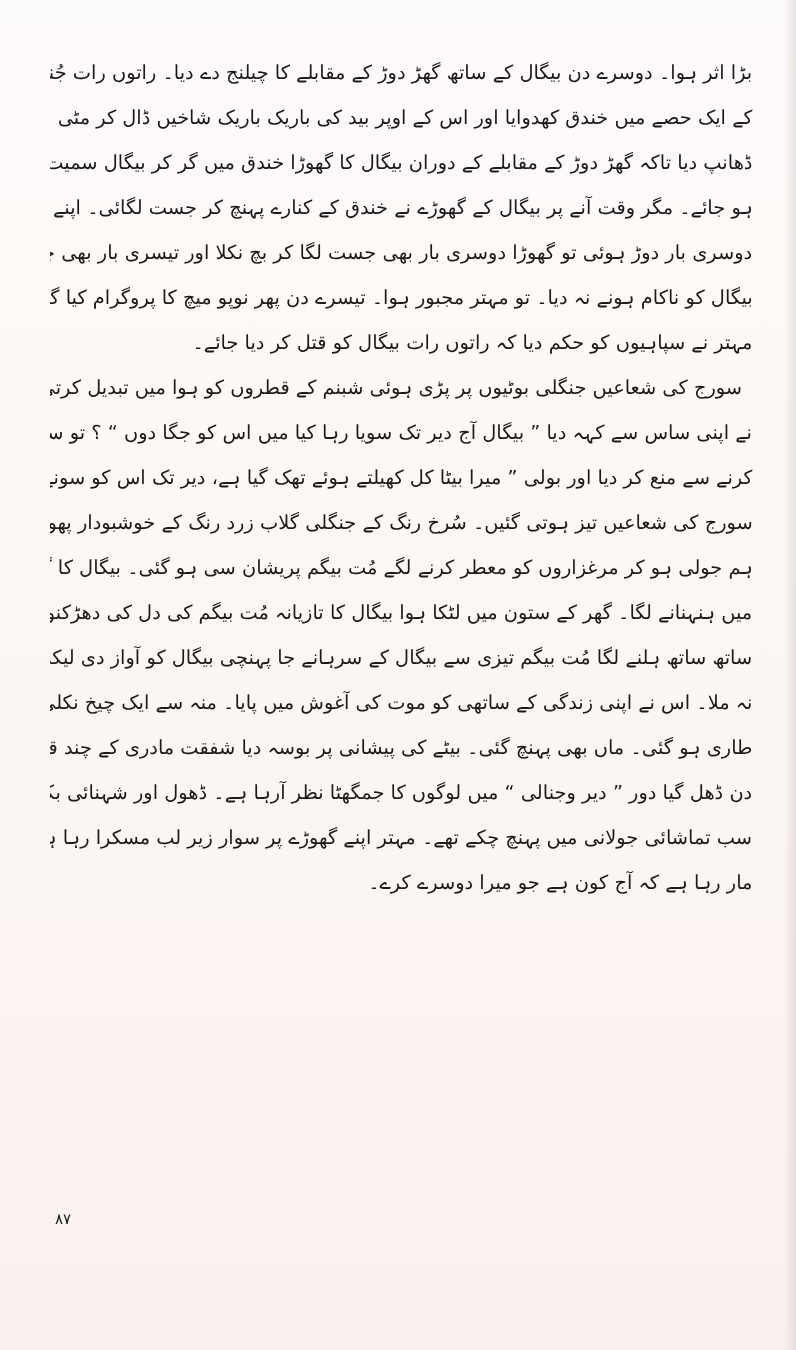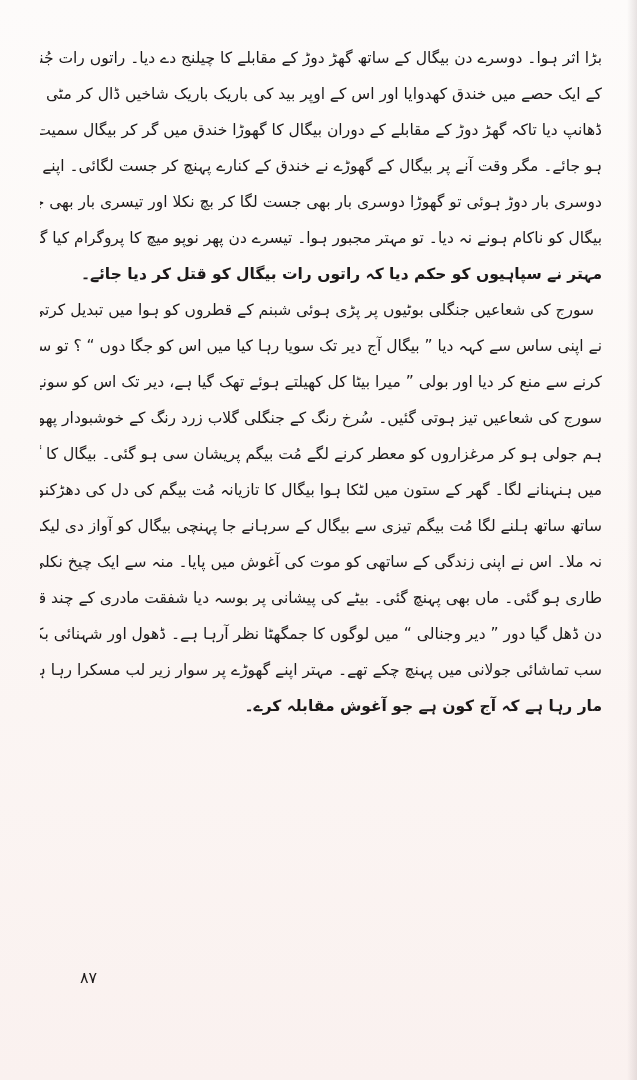--- a/index.html
+++ b/index.html
@@ -40,33 +40,31 @@
     display: block;
     height: 36px;
     line-height: 36px;
     white-space: nowrap;
     overflow: hidden;
     text-align: justify;
     text-align-last: justify;
   }
   .line.last {
     text-align-last: right;
-    font-weight: bold;
   }
   .line.small-indent {
     padding-right: 8px;
   }
   .page-number {
     position: absolute;
     left: 44px;
     top: 968px;
-    font-size: 16px;
+    font-size: 12px;
     color: #1d1a1a;
     direction: rtl;
-    margin-left: 36px;
   }
 </style>
 </head>
 <body>
 
 <div class="page">
   <div class="page-edge"></div>
 
   <div class="text-block">
 
@@ -91,18 +89,18 @@
       <span class="line">ہم جولی ہو کر مرغزاروں کو معطر کرنے لگے مُت بیگم پریشان سی ہو گئی۔ بیگال کا گھوڑا اس کے انتظار</span>
       <span class="line">میں ہنہنانے لگا۔ گھر کے ستون میں لٹکا ہوا بیگال کا تازیانہ مُت بیگم کی دل کی دھڑکنوں کے</span>
       <span class="line">ساتھ ساتھ ہلنے لگا مُت بیگم تیزی سے بیگال کے سرہانے جا پہنچی بیگال کو آواز دی لیکن جواب</span>
       <span class="line">نہ ملا۔ اس نے اپنی زندگی کے ساتھی کو موت کی آغوش میں پایا۔ منہ سے ایک چیخ نکلی اور غشی</span>
       <span class="line">طاری ہو گئی۔ ماں بھی پہنچ گئی۔ بیٹے کی پیشانی پر بوسہ دیا شفقت مادری کے چند قطرے آنسو کے</span>
     </div>
 
     <div>
       <span class="line">دن ڈھل گیا دور ” دیر وجنالی “ میں لوگوں کا جمگھٹا نظر آرہا ہے۔ ڈھول اور شہنائی بکھر رہی تھی</span>
       <span class="line">سب تماشائی جولانی میں پہنچ چکے تھے۔ مہتر اپنے گھوڑے پر سوار زیر لب مسکرا رہا ہے اور ڈینگیں</span>
-      <span class="line last">مار رہا ہے کہ آج کون ہے جو آغوش مقابلہ کرے۔</span>
+      <span class="line last">مار رہا ہے کہ آج کون ہے جو میرا دوسرے کرے۔</span>
     </div>
   </div>
 
   <div class="page-number">٨٧</div>
 </div>
 
 </body></html>

